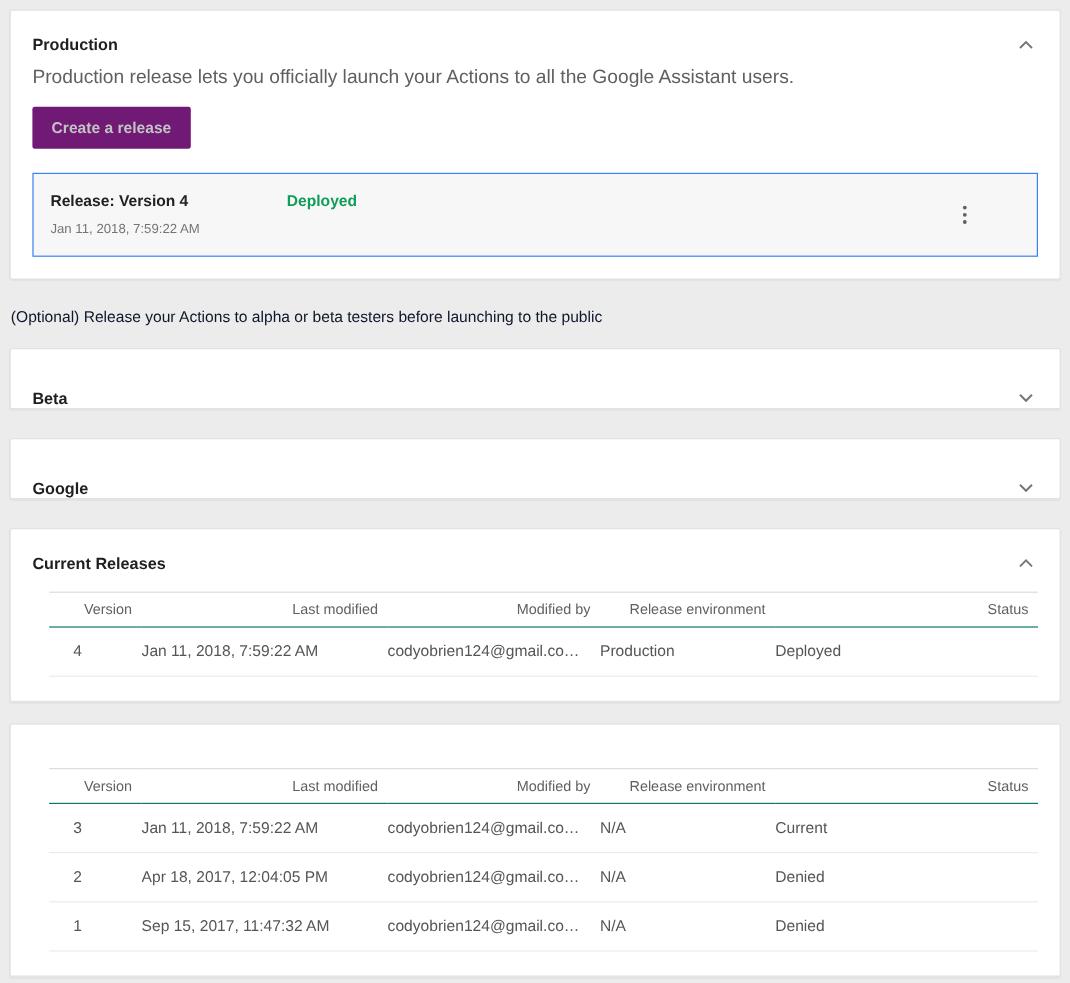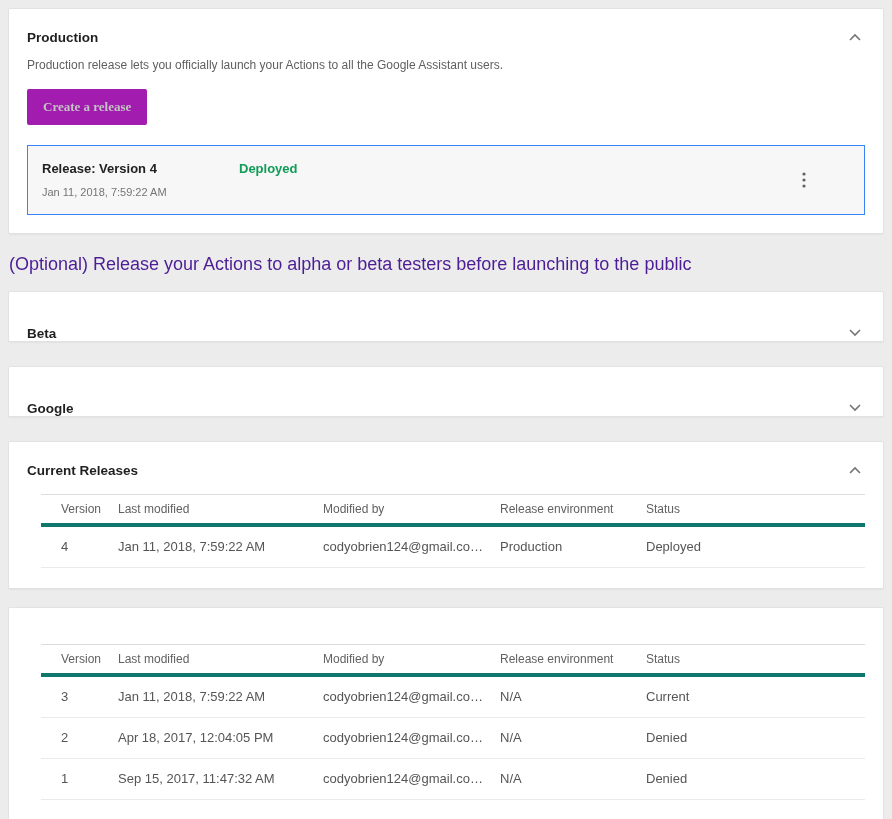--- a/index.html
+++ b/index.html
@@ -37,33 +37,33 @@
     border: none;
     padding: 4px;
     line-height: 0;
     cursor: pointer;
   }
 
   
   .prod-card { padding: 20px 18px 18px 18px; margin-bottom: 23px; }
   .card-desc {
     margin: 13px 0 0 0;
-    font-size: 12px;
+    font-size: 16px;
     line-height: 14px;
     color: #5f5f5f;
   }
   .create-btn {
     display: inline-block;
     margin-top: 17px;
     padding: 10px 16px;
-    background: #a21caf;
+    background: #701a75;
     color: #c3c3c3;
     border: none;
     border-radius: 2px;
-    font-family: Liberation Serif, serif;
+    font-family: Liberation Sans, sans-serif;
     font-size: 13px;
     font-weight: bold;
     cursor: default;
   }
   .release-row {
     margin-top: 20px;
     background: #f7f7f7;
     border: 1px solid #3b82f6;
     padding: 15px 14px;
     display: flex;
@@ -94,23 +94,23 @@
     padding: 4px 6px;
     margin-right: 38px;
     align-self: center;
     line-height: 0;
     cursor: pointer;
   }
 
   
   .optional-note {
     margin: 0 0 19px 1px;
-    font-size: 18px;
+    font-size: 13px;
     line-height: 15px;
-    color: #4c1d95;
+    color: #0f172a;
   }
 
   
   .panel-card {
     height: 51px;
     padding: 0 18px;
     display: flex;
     align-items: flex-end;
     justify-content: space-between;
     margin-bottom: 24px;
@@ -120,27 +120,27 @@
   
   .table-card { padding: 20px 18px 20px 18px; }
   .table-card.current { margin-bottom: 18px; }
   .rel-table {
     width: calc(100% - 14px);
     margin: 16px 0 0 14px;
     border-collapse: collapse;
     table-layout: fixed;
   }
   .rel-table th {
-    text-align: left;
+    text-align: right;
     font-weight: normal;
     font-size: 12px;
     color: #616161;
     padding: 7px 8px 7px 0;
     border-top: 1px solid #dcdcdc;
-    border-bottom: 4px solid #0f766e;
+    border-bottom: 1px solid #0f766e;
   }
   .rel-table td {
     font-size: 13px;
     color: #555555;
     padding: 12px 8px 13px 0;
     border-bottom: 1px solid #ebebeb;
     white-space: nowrap;
     overflow: hidden;
   }
   .rel-table th.col-version, .rel-table td.col-version { padding-left: 20px; }

